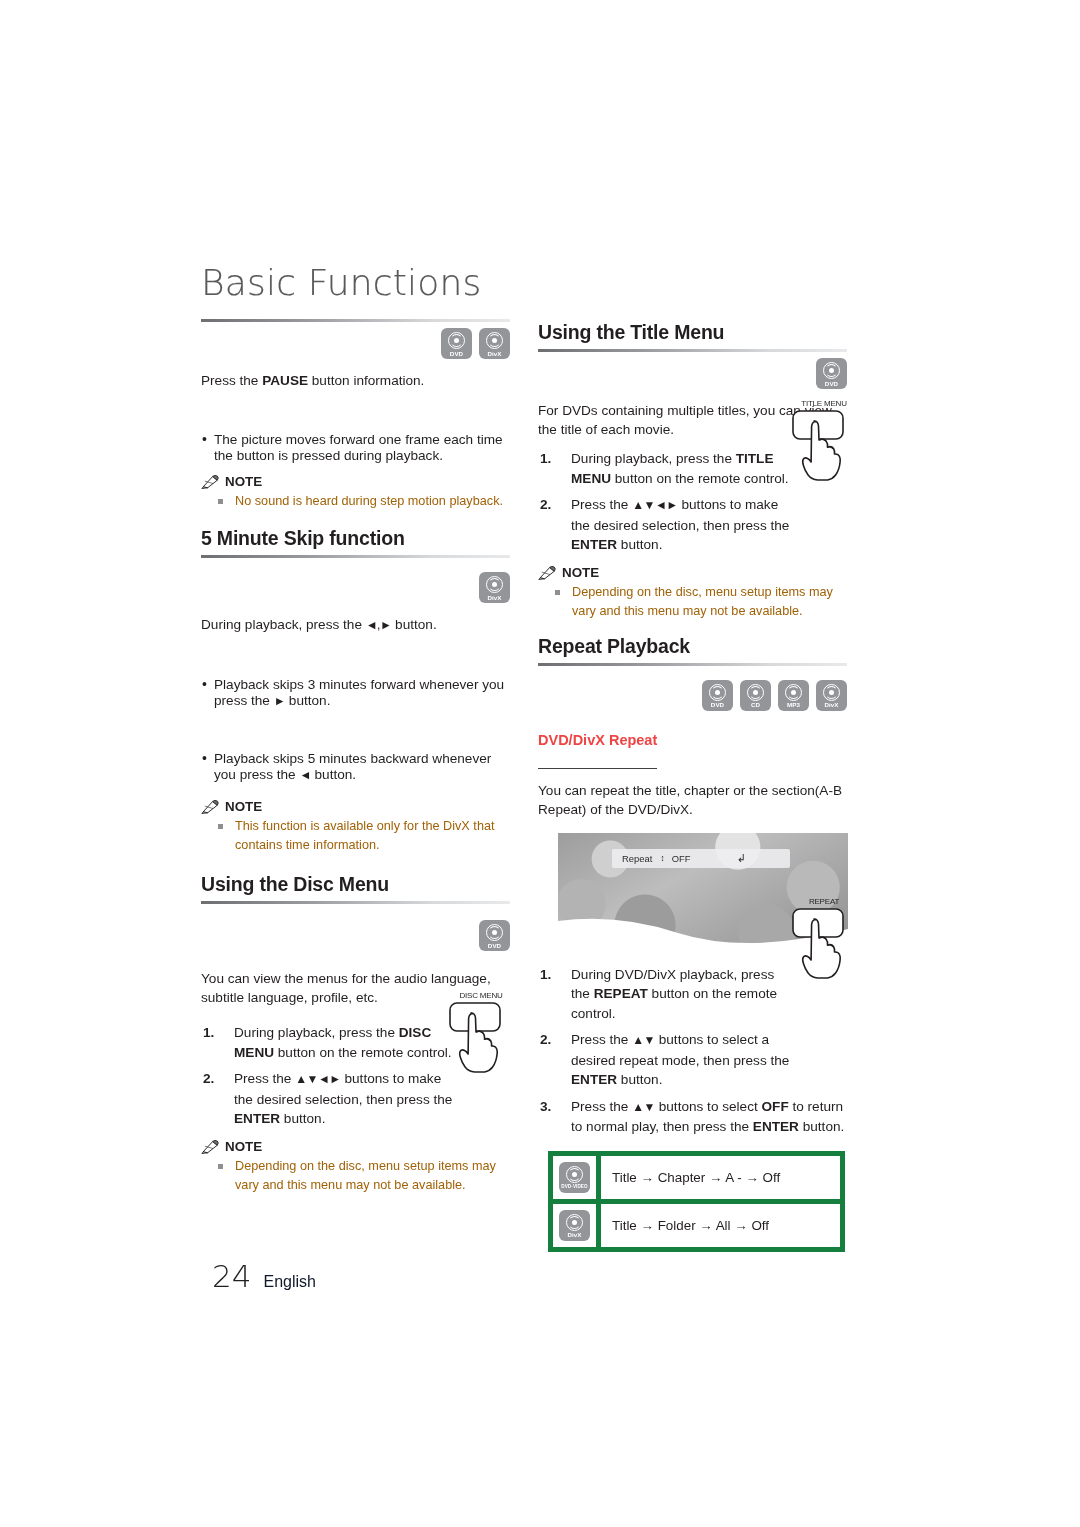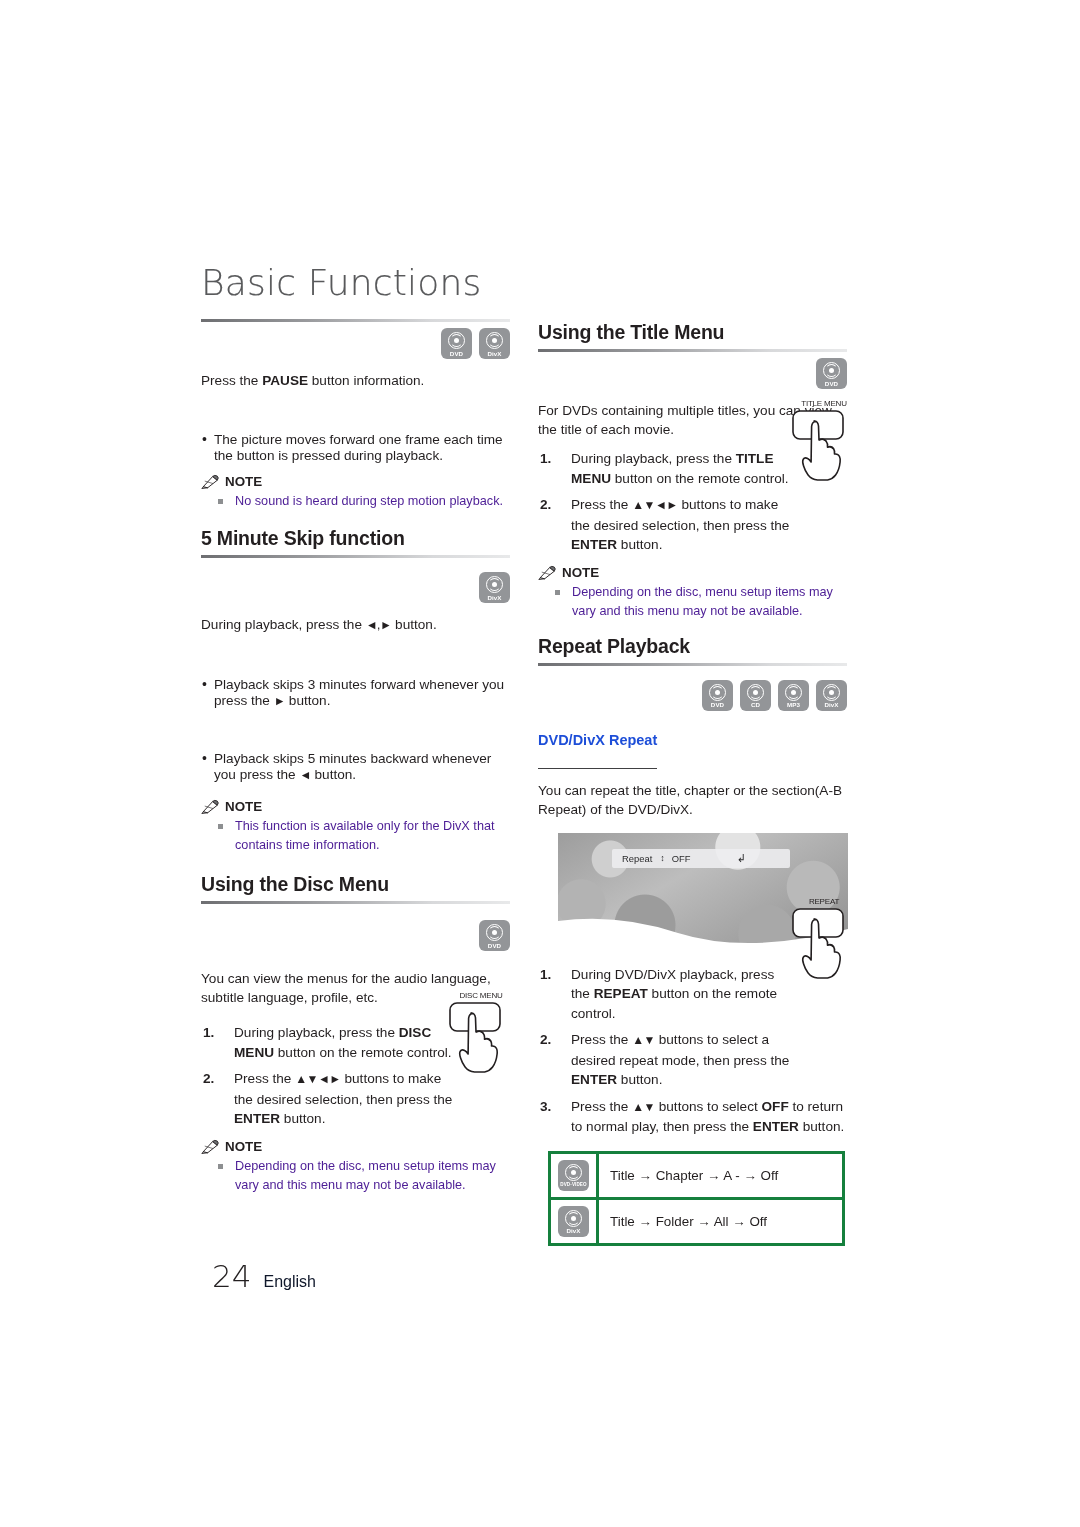--- a/index.html
+++ b/index.html
@@ -39,21 +39,21 @@
     margin-top: 2px;
   }
   .rule {
     height: 3px;
     background: linear-gradient(to right, #6d6e71 0%, #9a9b9e 35%, #d8d9db 75%, #e8e9ea 100%);
     margin-bottom: 6px;
   }
   h3.sub {
     font-size: 14.5px;
     font-weight: bold;
-    color: #1d4ed8;
+    color: #ef4444;
     padding-bottom: 20px;
     display: inline-block;
     border-bottom: 1.6px solid #404042;
     margin-bottom: 12px;
   }
   
   .badges { display: flex; gap: 7px; justify-content: flex-end; margin: 6px 0 12px 0; }
   .badge {
     width: 31px; height: 31px;
     background: #939598;
@@ -134,21 +134,21 @@
     font-weight: bold; font-size: 13.4px;
     margin-bottom: 3px;
   }
   .pencil-icon { width: 20px; height: 15px; display:block; }
   .note ul { list-style: none; }
   .note ul li {
     font-size: 12.7px;
     line-height: 19px;
     position: relative;
     padding-left: 34px;
-    color: #4c1d95;
+    color: #a16207;
   }
   .note ul li::before {
     content: "";
     position: absolute; left: 17px; top: 7px;
     width: 5px; height: 5px;
     background: #8d8f91;
   }
   
   .remote-key {
     width: 74px;
@@ -195,21 +195,21 @@
   }
   .osd .updown { font-size: 9px; letter-spacing:-1px;}
   .osd .loopicon { margin-left: auto; margin-right: 34px; font-size: 11px;}
   
   table.modes {
     width: 297px;
     border-collapse: collapse;
     margin-top: 14px;
     margin-left: 10px;
   }
-  table.modes td { border: 3px solid #15803d; padding: 0; vertical-align: middle; }
+  table.modes td { border: 5px solid #15803d; padding: 0; vertical-align: middle; }
   table.modes td.ico { width: 48px; text-align: center; padding: 6px 0; }
   table.modes td.txt { font-size: 13.4px; padding: 8px 0 8px 11px; }
   table.modes tr td.ico .badge { margin: 0 auto; }
   
   .footer {
     position: absolute;
     left: 212px; top: 1258px;
     display: flex; align-items: baseline; gap: 12px;
   }
   .footer .pgnum { font-size: 31px; font-weight: 300; color: #231f20; font-family: "DejaVu Sans", sans-serif;}

